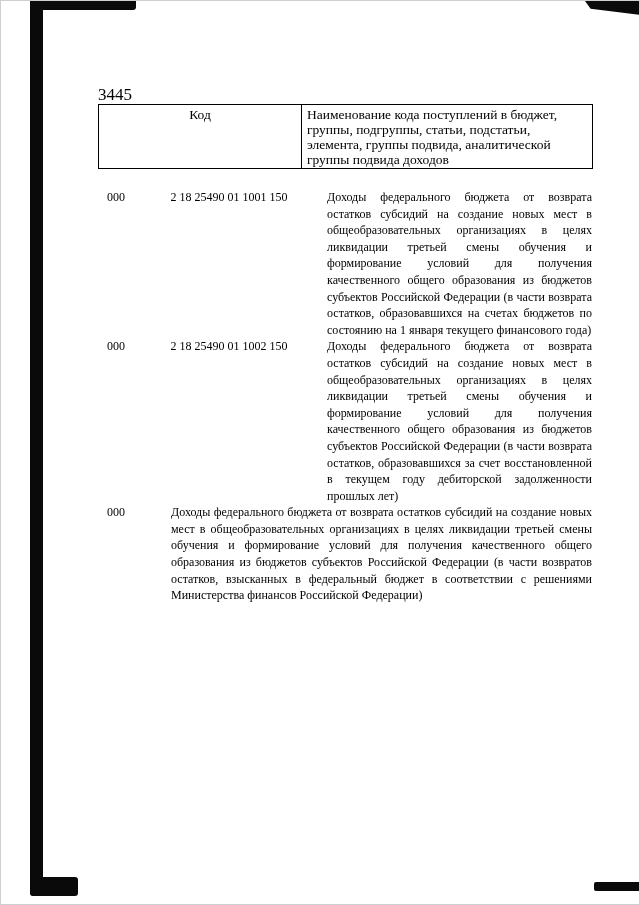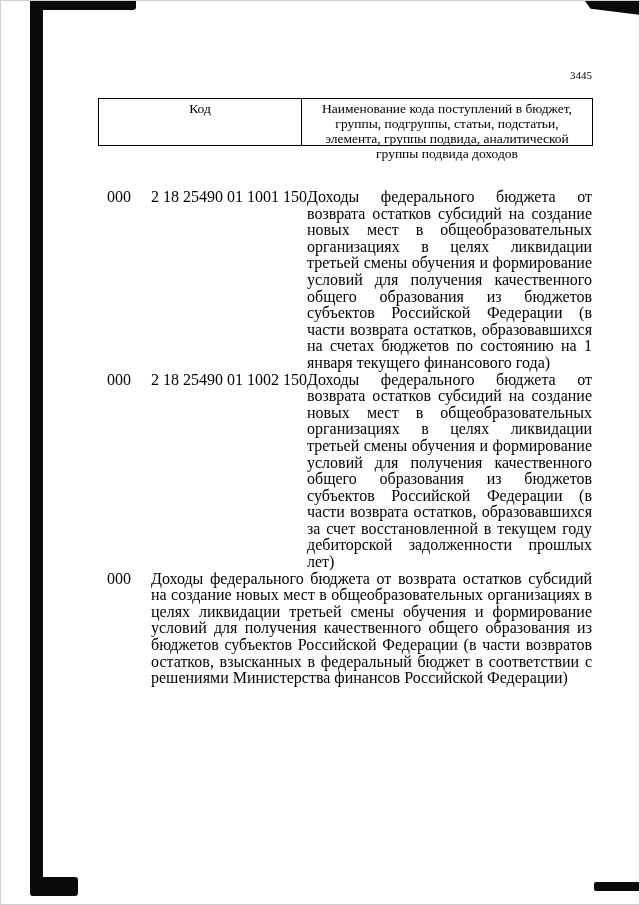--- a/index.html
+++ b/index.html
@@ -19,74 +19,75 @@
   .artifact { position: absolute; background: #0a0a0a; }
   .bar-left   { left: 29px; top: 3px; width: 13px; height: 892px; border-radius: 4px; }
   .top-left   { left: 29px; top: 0; width: 106px; height: 9px; border-radius: 0 0 3px 0; }
   .top-right  { left: 584px; top: 0; width: 56px; height: 14px; clip-path: polygon(0 0, 100% 0, 100% 100%, 10% 55%); }
   .bottom-left{ left: 29px; top: 876px; width: 48px; height: 19px; border-radius: 3px; }
   .bottom-right{ left: 593px; top: 881px; width: 47px; height: 9px; border-radius: 2px; }
 
   .page-number {
     position: absolute;
     left: 97px;
-    top: 68px;
+    top: 84px;
     width: 494px;
-    text-align: right;
-    font-size: 11px;
+    text-align: left;
+    font-size: 17px;
   }
 
   .table-header {
     position: absolute;
     left: 97px;
-    top: 97px;
+    top: 103px;
     width: 495px;
-    height: 48px;
+    height: 65px;
     border: 1px solid #000;
     display: flex;
   }
   .th-code {
     width: 203px;
     flex-shrink: 0;
     border-right: 1px solid #000;
     text-align: center;
     padding-top: 2px;
     font-size: 13.5px;
   }
   .th-name {
     flex: 1;
-    text-align: center;
+    text-align: left;
     padding: 2px 5px 0 5px;
     font-size: 13.5px;
     line-height: 15px;
   }
 
   .table-body {
     position: absolute;
     left: 97px;
     top: 188px;
     width: 495px;
-    font-size: 16px;
+    font-size: 12px;
     line-height: 16.6px;
   }
   .row { display: flex; align-items: flex-start; }
   .cell-admin {
     width: 53px;
     flex-shrink: 0;
     padding-left: 9px;
   }
   .cell-code {
     width: 156px;
     flex-shrink: 0;
     text-align: center;
   }
   .cell-name {
     flex: 1;
     text-align: justify;
     padding-right: 1px;
+    margin-left: 20px;
   }
 </style>
 </head>
 <body>
 
 <div class="page">
 
   <div class="artifact bar-left"></div>
   <div class="artifact top-left"></div>
   <div class="artifact top-right"></div>

